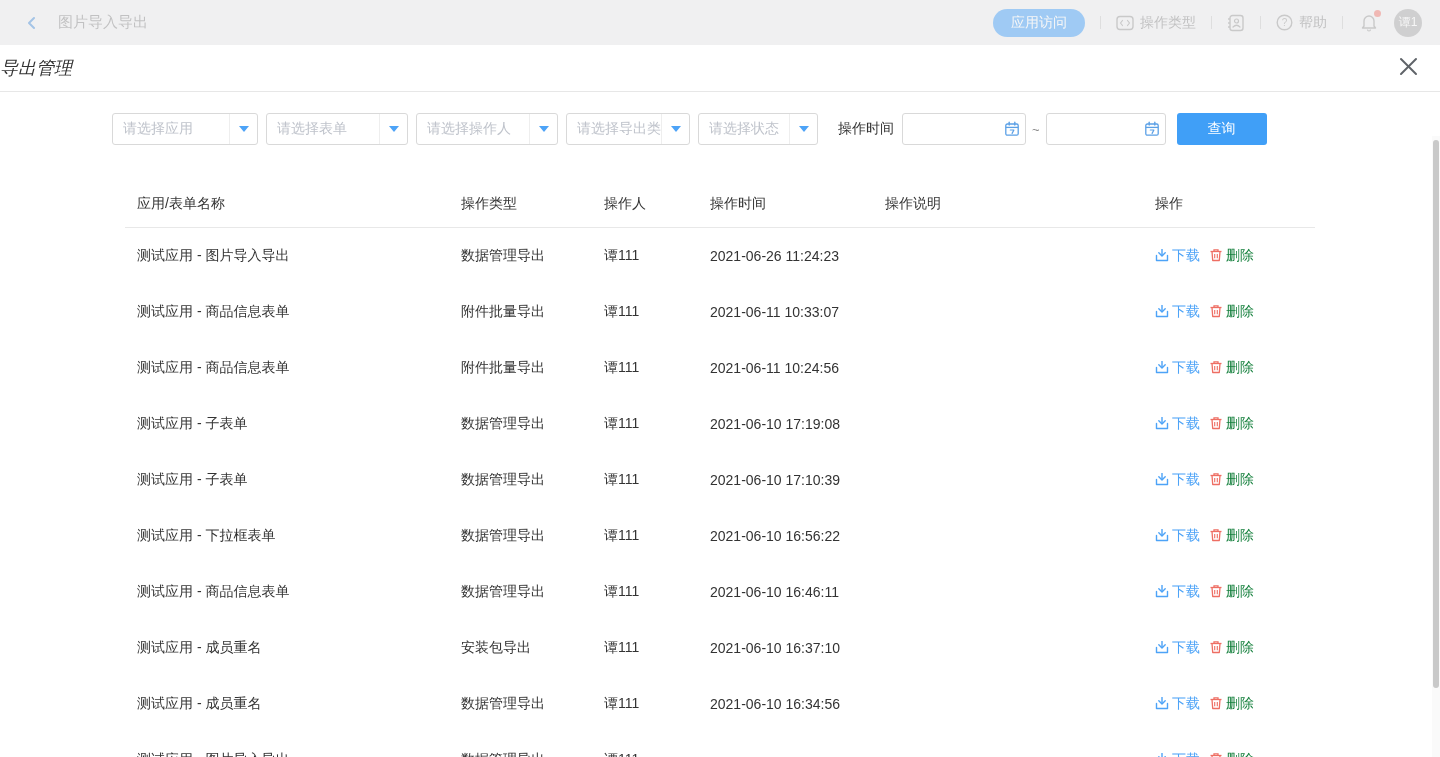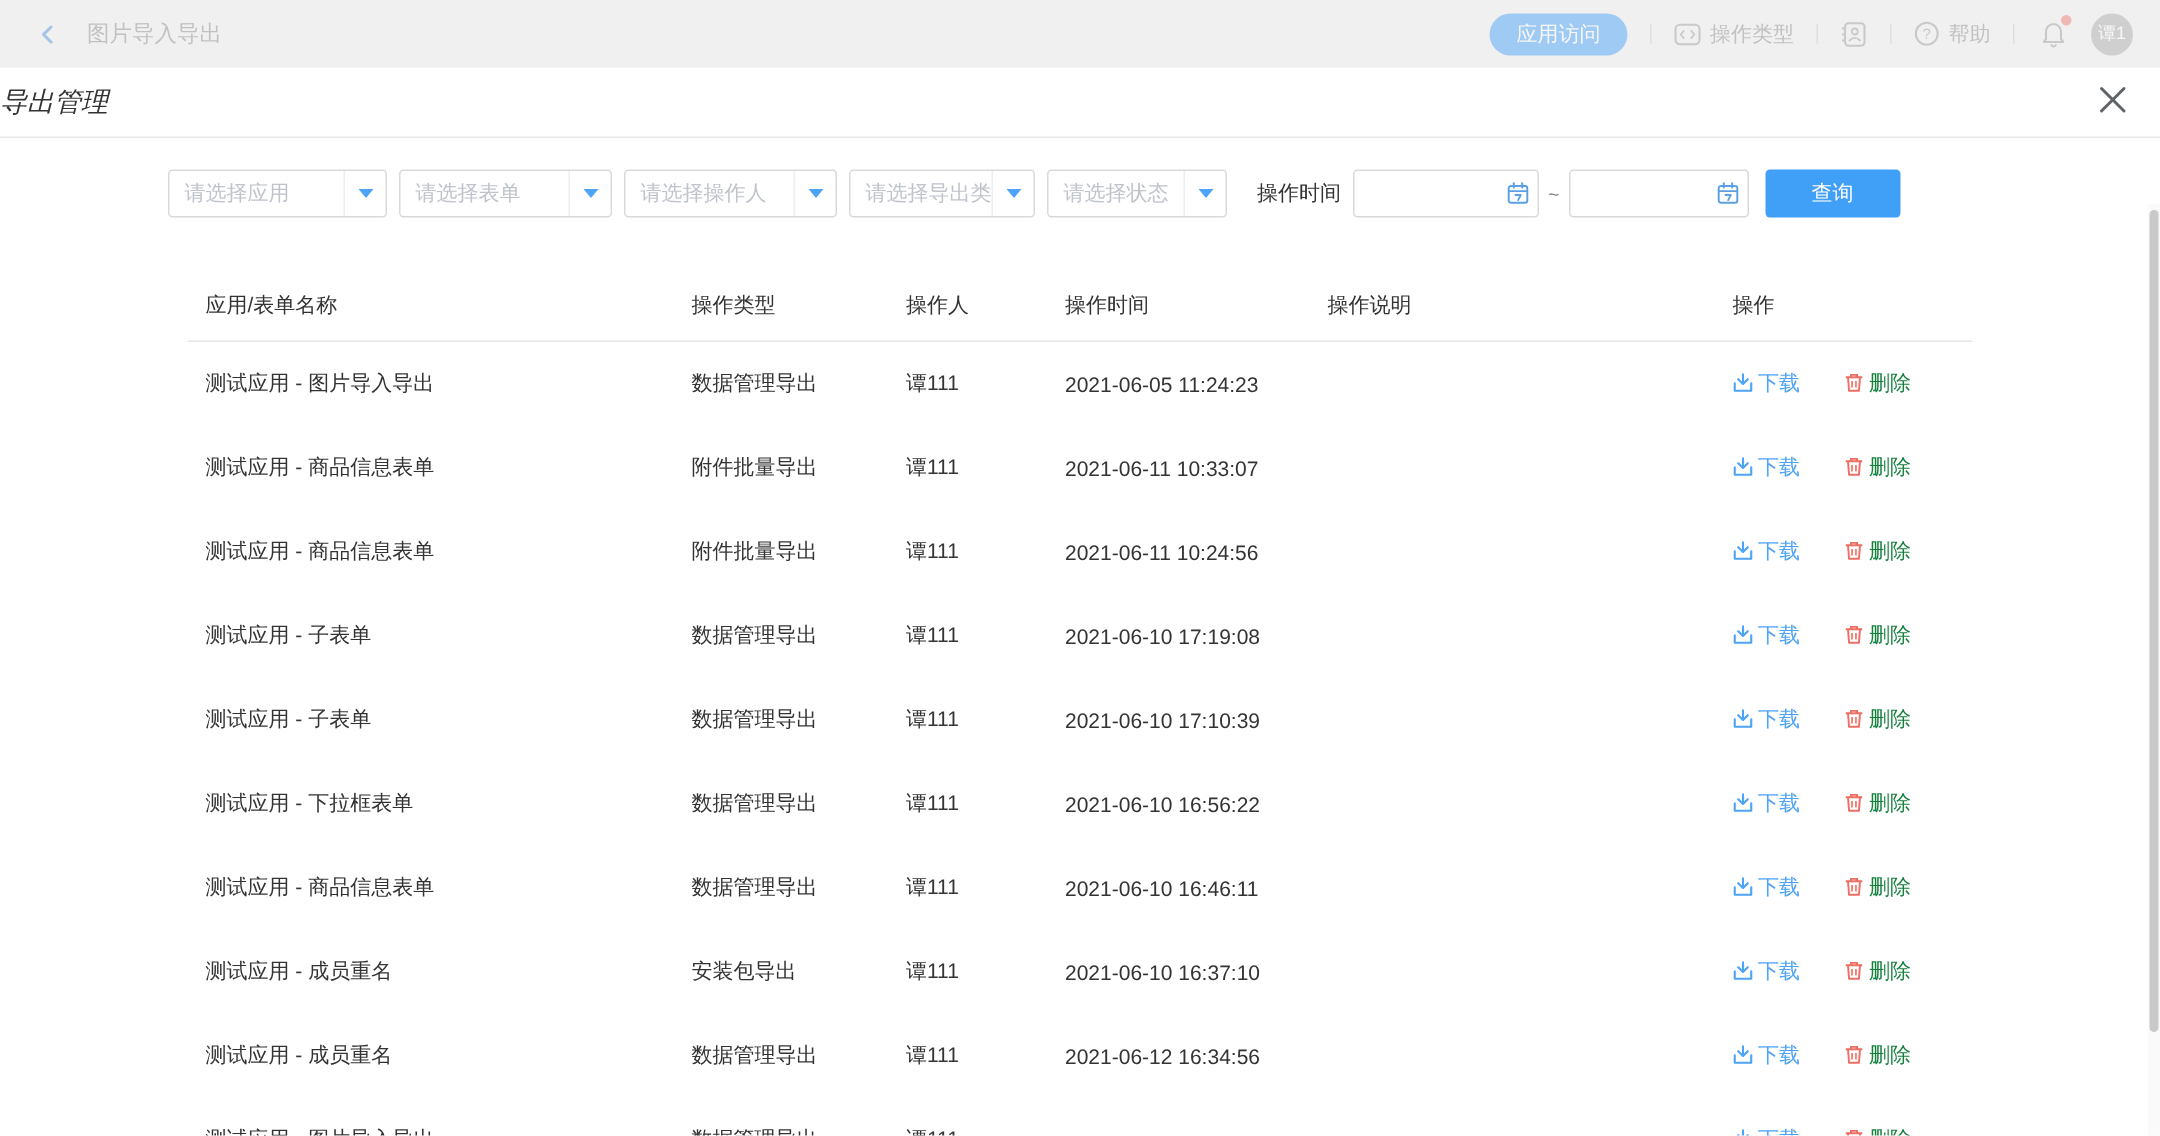--- a/index.html
+++ b/index.html
@@ -58,21 +58,21 @@
   .thead .cell{font-size:14px;color:#333;}
   .trow{display:flex;height:56px;align-items:center;}
   .trow .cell{font-size:14px;color:#333;}
   .cell{box-sizing:border-box;padding-left:12px;white-space:nowrap;overflow:hidden;}
   .c1{width:324px;}
   .c2{width:143px;}
   .c3{width:106px;}
   .c4{width:175px;}
   .c5{width:270px;}
   .c6{flex:1;}
-  .actions{display:flex;align-items:center;gap:29px;}
+  .actions{display:flex;align-items:center;gap:9px;}
   .action-link{display:inline-flex;align-items:center;gap:3px;font-size:14px;cursor:pointer;text-decoration:none;}
   .dl{color:#4da3f7;}
   .del{color:#15803d;}
   
   .scrollbar{position:absolute;right:0;top:91px;width:8px;height:666px;background:#fafafa;}
   .scroll-thumb{position:absolute;left:1px;top:4px;width:6px;height:548px;border-radius:3px;background:#c9c9c9;cursor:pointer;}
 </style>
 </head>
 <body>
 
@@ -219,21 +219,21 @@
         <div class="cell c3">操作人</div>
         <div class="cell c4">操作时间</div>
         <div class="cell c5">操作说明</div>
         <div class="cell c6">操作</div>
       </div>
     <div>
         <div class="trow">
     <div class="cell c1">测试应用 - 图片导入导出</div>
     <div class="cell c2">数据管理导出</div>
     <div class="cell c3">谭111</div>
-    <div class="cell c4">2021-06-05 11:24:23</div>
+    <div class="cell c4">2021-06-26 11:24:23</div>
     <div class="cell c5"></div>
     <div class="cell c6 actions">
       <a class="action-link dl">
         <span>
           <svg width="14" height="14" viewBox="0 0 14 14">
                   <line x1="7" y1="1" x2="7" y2="8" stroke="#4da3f7" stroke-width="1.4"></line>
                   <polyline points="3.8,4.8 7,8 10.2,4.8" fill="none" stroke="#4da3f7" stroke-width="1.4" stroke-linejoin="round" stroke-linecap="round"></polyline>
                   <path d="M1.5 7.5 v5 h11 v-5" fill="none" stroke="#4da3f7" stroke-width="1.4" stroke-linecap="round" stroke-linejoin="round"></path>
                 </svg>
         </span>
@@ -467,21 +467,21 @@
                 </svg>
         </span>
         <span>删除</span>
       </a>
     </div>
   </div>
         <div class="trow">
     <div class="cell c1">测试应用 - 成员重名</div>
     <div class="cell c2">数据管理导出</div>
     <div class="cell c3">谭111</div>
-    <div class="cell c4">2021-06-12 16:34:56</div>
+    <div class="cell c4">2021-06-10 16:34:56</div>
     <div class="cell c5"></div>
     <div class="cell c6 actions">
       <a class="action-link dl">
         <span>
           <svg width="14" height="14" viewBox="0 0 14 14">
                   <line x1="7" y1="1" x2="7" y2="8" stroke="#4da3f7" stroke-width="1.4"></line>
                   <polyline points="3.8,4.8 7,8 10.2,4.8" fill="none" stroke="#4da3f7" stroke-width="1.4" stroke-linejoin="round" stroke-linecap="round"></polyline>
                   <path d="M1.5 7.5 v5 h11 v-5" fill="none" stroke="#4da3f7" stroke-width="1.4" stroke-linecap="round" stroke-linejoin="round"></path>
                 </svg>
         </span>

